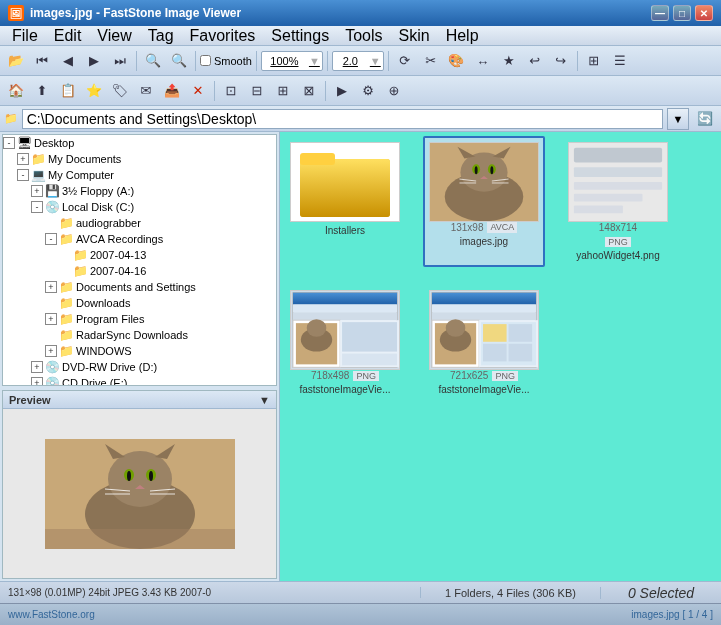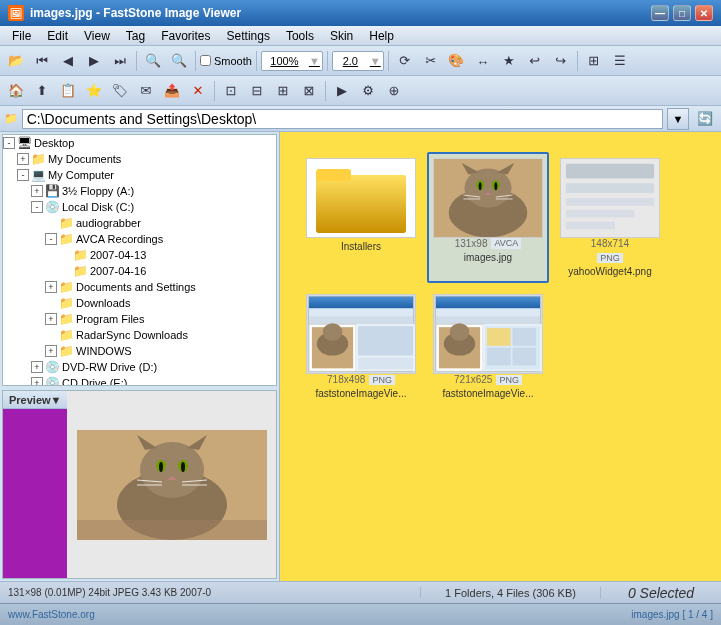--- a/index.html
+++ b/index.html
@@ -30,21 +30,21 @@
 
     
     .menu-bar {
       background: linear-gradient(to bottom, #e8f0f8, #ccd8e8);
       height: 20px;
       display: flex;
       align-items: center;
       padding: 0 4px;
       border-bottom: 1px solid #a0b8d0;
     }
-    .menu-item { padding: 2px 8px; font-size: 12px; cursor: pointer; color: #000; }
+    .menu-item { padding: 2px 8px; font-size: 16px; cursor: pointer; color: #000; }
 
     
     .toolbar1 {
       background: linear-gradient(to bottom, #dce8f4, #c4d4e8);
       height: 30px;
       display: flex;
       align-items: center;
       padding: 0 4px;
       border-bottom: 1px solid #a0b8d0;
       gap: 2px;
@@ -109,25 +109,25 @@
       min-height: 0;
     }
     .tree-scroll { height: 100%; overflow-y: auto; }
     .tree-item { display: flex; align-items: center; padding: 1px 0; cursor: pointer; white-space: nowrap; }
     .tree-expand { width: 12px; height: 12px; border: 1px solid #888; background: white; display: inline-flex; align-items: center; justify-content: center; font-size: 9px; margin-right: 2px; cursor: pointer; color: #333; flex-shrink: 0; }
     .tree-icon { width: 14px; height: 14px; margin-right: 3px; flex-shrink: 0; font-size: 12px; }
     .tree-label { font-size: 11px; }
 
     
     .preview-area {
-      background: #a21caf;
+      background: #a16207;
       border: 1px solid #a0b8c0;
       margin: 2px;
       display: flex;
-      flex-direction: row;
+      flex-direction: column;
     }
     .preview-header {
       background: linear-gradient(to bottom, #dce8f4, #c4d4e8);
       height: 18px;
       display: flex;
       align-items: center;
       padding: 0 6px;
       border-bottom: 1px solid #a0b8d0;
       font-size: 11px;
       font-weight: bold;
@@ -138,26 +138,26 @@
       display: flex;
       align-items: center;
       justify-content: center;
       background: #e8e8e8;
       overflow: hidden;
     }
 
     
     .right-panel {
       flex: 1;
-      background: #fde047;
+      background: #5eead4;
       overflow-y: auto;
-      padding: 20px;
+      padding: 4px;
       display: flex;
       flex-wrap: wrap;
-      gap: 5px;
+      gap: 17px;
       align-content: flex-start;
     }
     .thumb-item {
       display: flex;
       flex-direction: column;
       align-items: center;
       cursor: pointer;
       padding: 4px;
       border: 2px solid transparent;
       border-radius: 2px;

